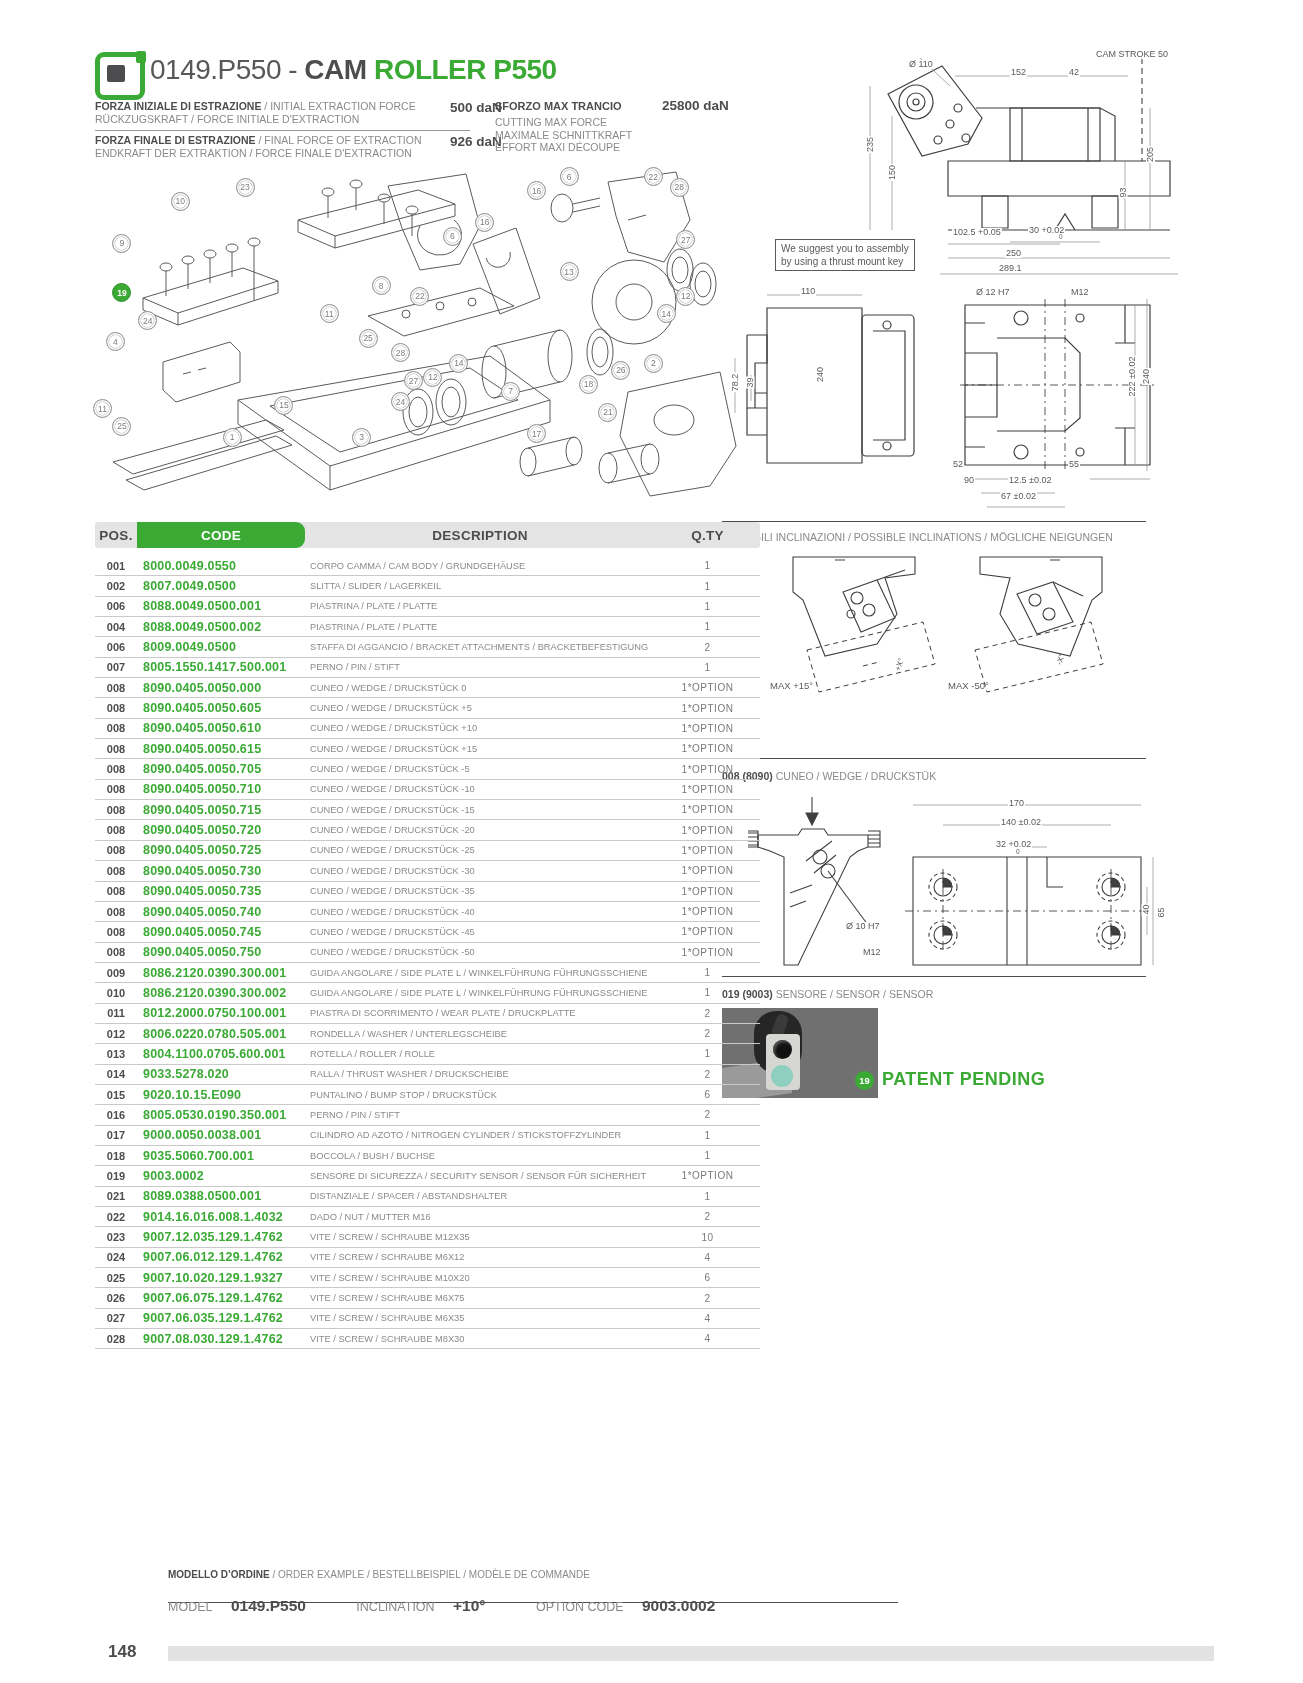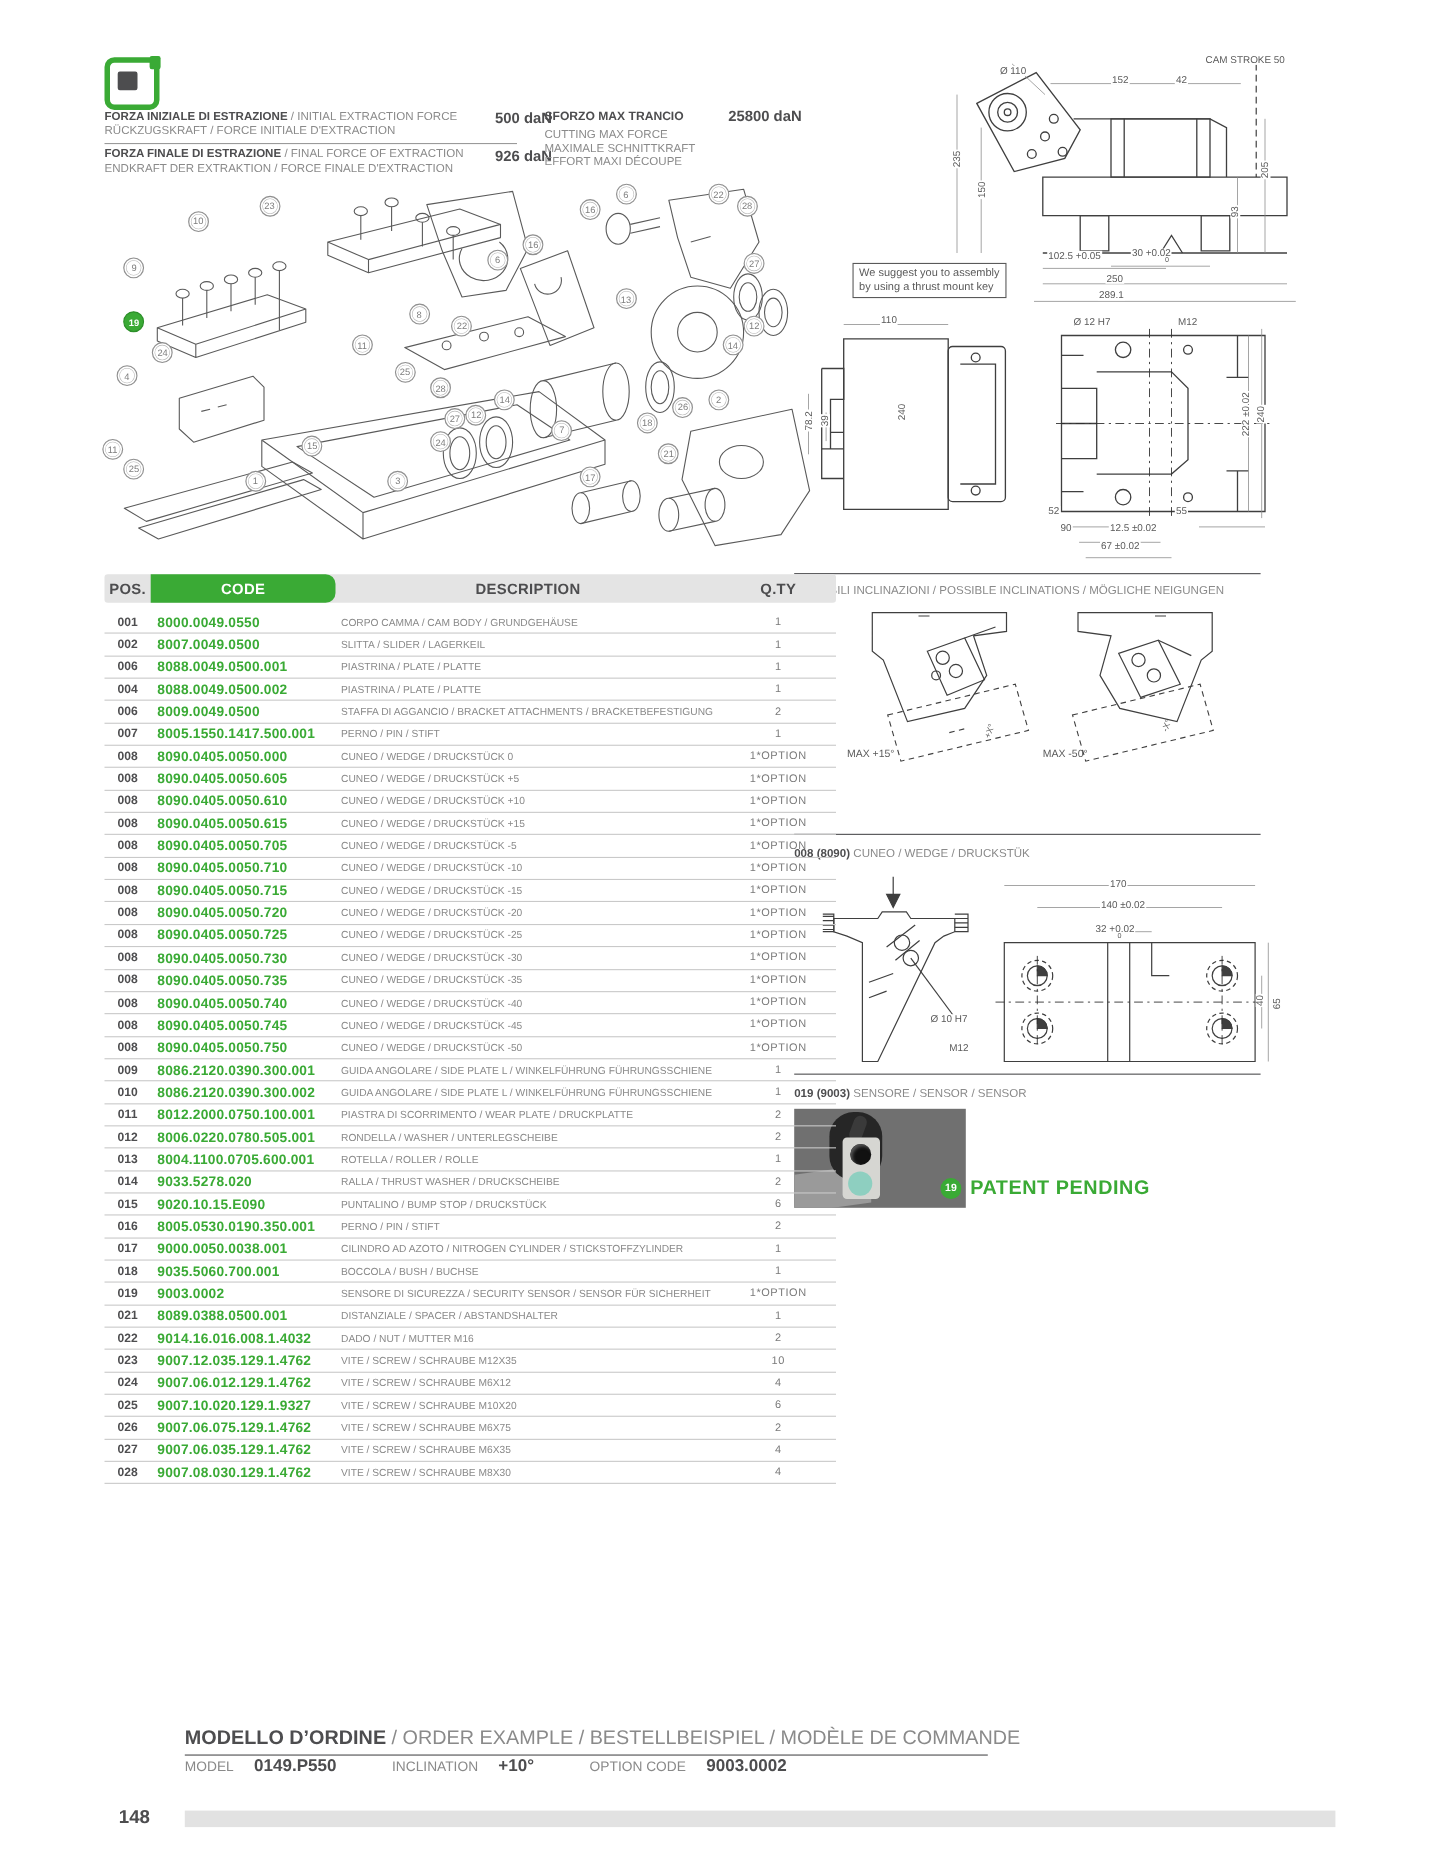--- a/index.html
+++ b/index.html
@@ -65,40 +65,43 @@
   .photo .body{position:absolute;left:44px;top:26px;width:34px;height:56px;background:#d6d6d2;border-radius:4px;}
   .photo .cable{position:absolute;left:52px;top:6px;width:12px;height:24px;background:#3a3a3a;border-radius:6px;transform:rotate(20deg);}
   .photo .eye{position:absolute;left:51px;top:32px;width:19px;height:19px;background:#111;border-radius:50%;box-shadow:inset 2px 2px 3px #555;}
   .photo .led{position:absolute;left:49px;top:57px;width:22px;height:22px;background:#8ecfc0;border-radius:50%;}
 
   .patent-badge{position:absolute;left:855px;top:1071px;width:19px;height:19px;border-radius:50%;background:#3aaa35;
                 color:#fff;font-weight:700;font-size:9.5px;display:flex;align-items:center;justify-content:center;}
   .patent-label{position:absolute;left:882px;top:1069px;font-size:18px;font-weight:700;color:#3aaa35;letter-spacing:.5px;}
 
   
-  .order-title{position:absolute;left:168px;top:1569px;width:730px;font-size:18px;color:#8a8a8a;
-               border-bottom:1.5px solid #4d4d4f;padding-bottom:5px;white-space:nowrap;}
+  .order-title{position:absolute;left:168px;top:1569px;width:730px;font-size:10px;color:#8a8a8a;
+               border-bottom:1.5px solid #4d4d4f;padding-bottom:22px;white-space:nowrap;}
   .order-title b{color:#4d4d4f;font-weight:700;}
   .order-row{position:absolute;left:168px;top:1597px;white-space:nowrap;}
   .order-row .lbl{font-size:12.5px;color:#8a8a8a;margin-right:14px;}
   .order-row .val{font-size:15.5px;font-weight:700;color:#4d4d4f;margin-right:46px;}
   .page-num{position:absolute;left:108px;top:1642px;font-size:17px;font-weight:700;color:#4d4d4f;}
   .page-bar{position:absolute;left:168px;top:1646px;width:1046px;height:15px;background:#e2e2e2;}
 
   .inc-label{position:absolute;font-size:9.5px;color:#5a5a5a;white-space:nowrap;}
   .xdeg{position:absolute;font-size:8px;color:#5a5a5a;transform:rotate(-70deg);}
 </style>
 </head>
 <body>
 
 <div class="page">
 
   <div class="logo">
     <div class="inner"></div>
     <div class="flag"></div>
+  </div>
+  <div class="title">
+    <span class="code">0149.P550</span><span class="code"> - </span><span class="b">CAM </span><span class="g">ROLLER P550</span>
   </div>
 
   <div class="abs spec-line1" style="left:95px;top:100px;">
     <b>FORZA INIZIALE DI ESTRAZIONE</b><span> / INITIAL EXTRACTION FORCE</span><br>
     <span>RÜCKZUGSKRAFT / FORCE INITIALE D'EXTRACTION</span>
   </div>
   <div class="abs spec-val" style="left:418px;top:100px;">500 daN</div>
   <div class="spec-div" style="top:130px;"></div>
   <div class="abs spec-line1" style="left:95px;top:134px;">
     <b>FORZA FINALE DI ESTRAZIONE</b><span> / FINAL FORCE OF EXTRACTION</span><br>

